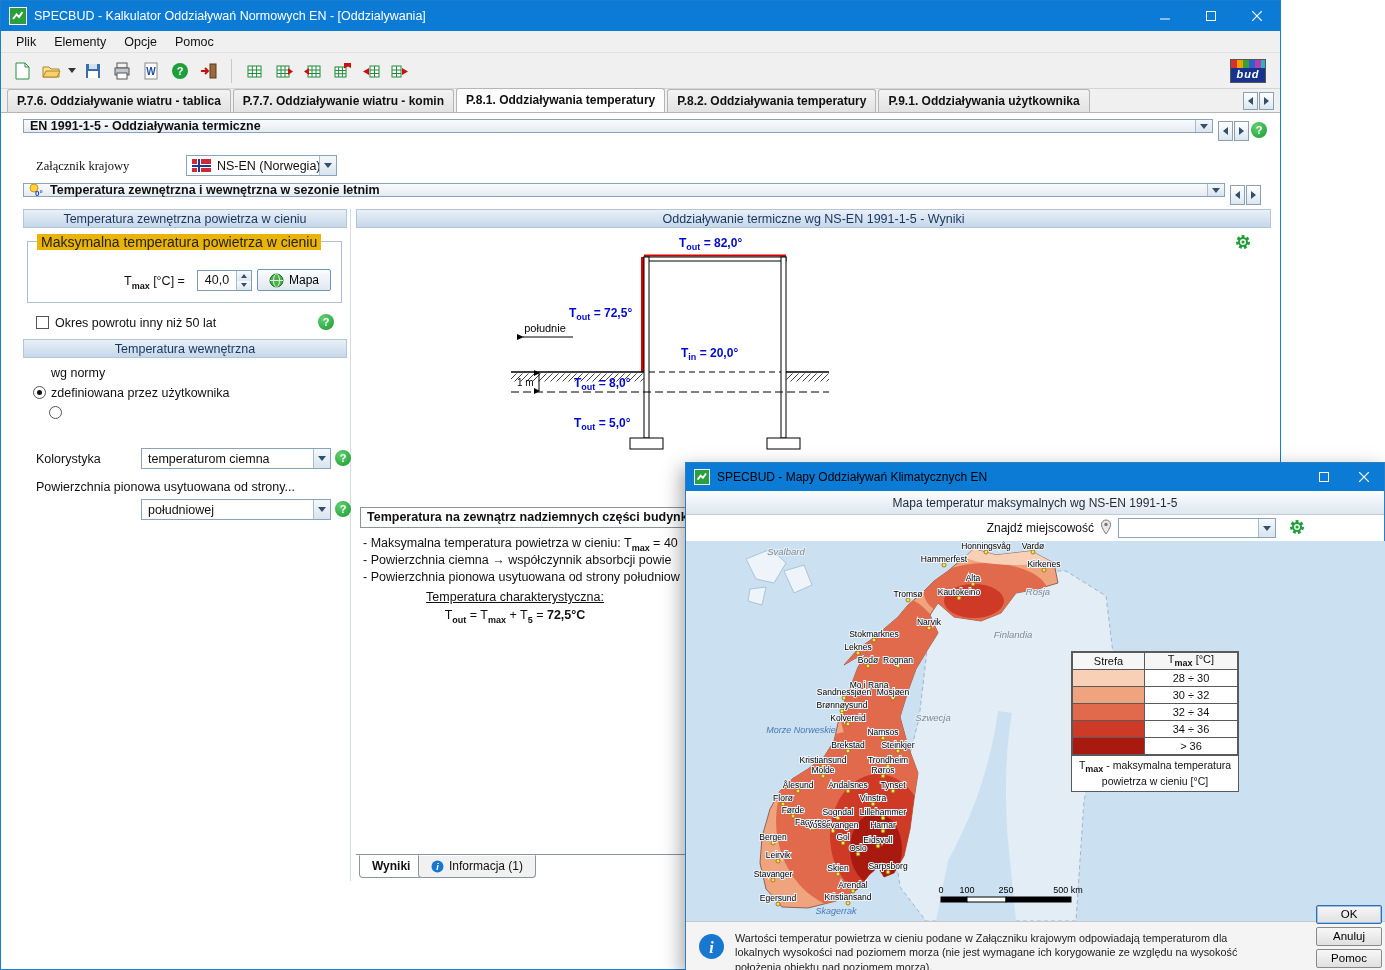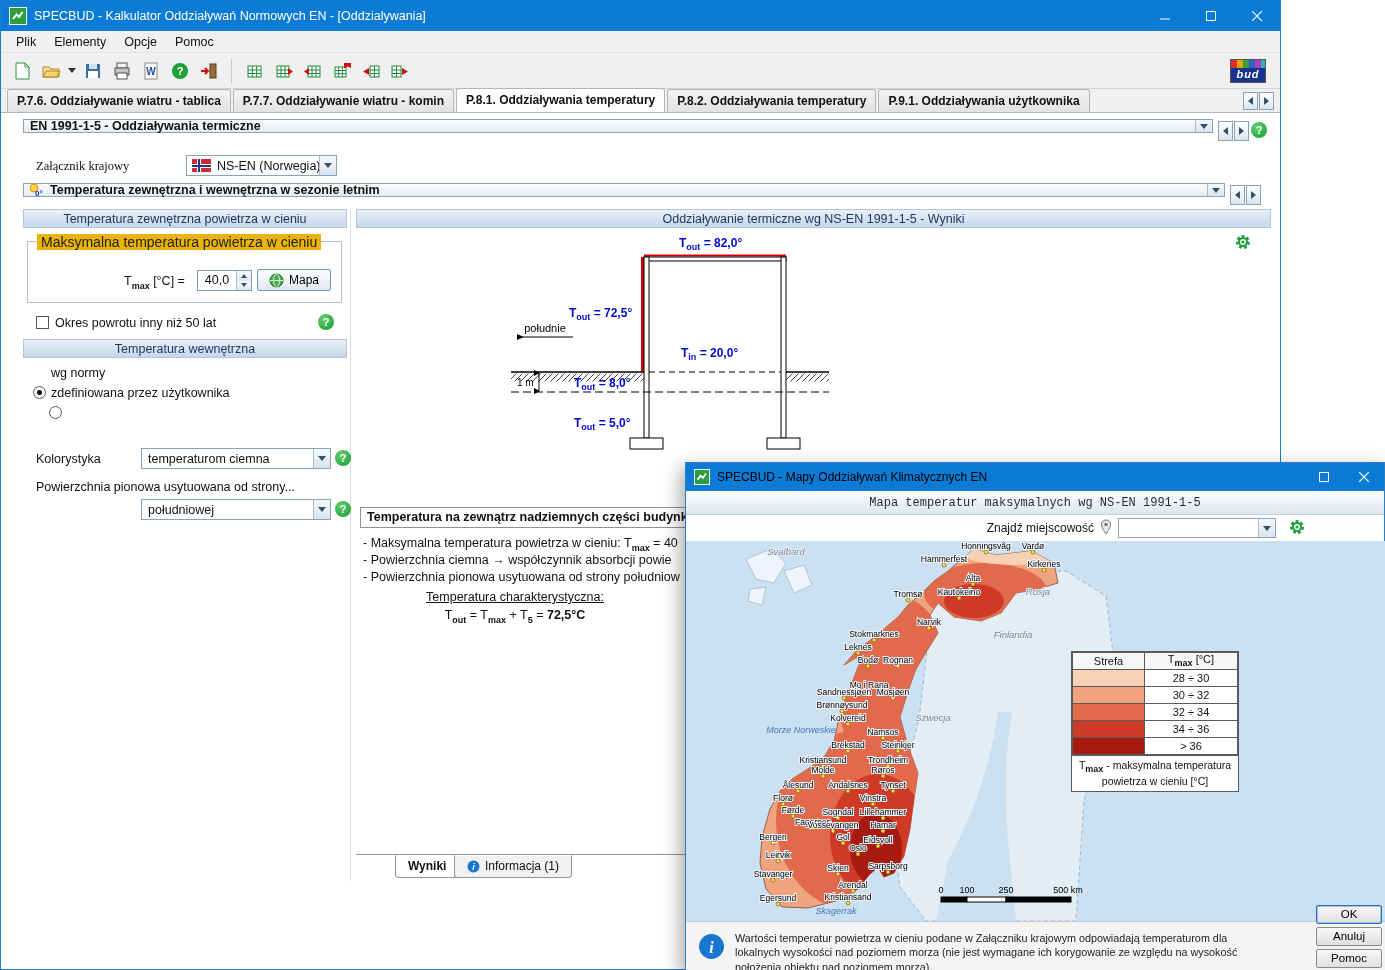--- a/index.html
+++ b/index.html
@@ -59,34 +59,34 @@
 .btn{display:flex;align-items:center;justify-content:center;gap:5px;border:1px solid #6f94b4;background:linear-gradient(#fcfdfe,#dfe8f0);font-size:12px;border-radius:2px;}
 .checkbox{display:inline-block;width:13px;height:13px;border:1px solid #555;background:#fff;vertical-align:-2px;}
 .radio{display:inline-block;width:13px;height:13px;border:1px solid #555;border-radius:50%;background:#fff;vertical-align:-2px;position:relative;}
 .radio.sel::after{content:"";position:absolute;left:3px;top:3px;width:5px;height:5px;border-radius:50%;background:#111;}
 
 .res-hd-box{position:absolute;left:4px;top:298px;width:907px;height:21px;border:1px solid #8a949e;background:#fff;font-weight:bold;font-size:12.5px;line-height:19px;padding:0 6px;white-space:nowrap;overflow:hidden;}
 .res-line{position:absolute;left:7px;font-size:12.5px;white-space:nowrap;}
 .char-label{position:absolute;left:4px;top:381px;width:310px;text-align:center;text-decoration:underline;font-size:12.5px;}
 .formula{position:absolute;left:4px;top:399px;width:310px;text-align:center;font-size:12.5px;}
 .bottom-line{position:absolute;left:0;top:645px;width:915px;border-top:1px solid #8a949e;}
-.btab{position:absolute;top:646px;font-size:12px;padding:3px 12px 4px 12px;border:1px solid #8a949e;border-top:1px solid #fff;background:#f1f1f1;border-radius:0 0 4px 4px;display:flex;align-items:center;gap:5px;margin-left:36px;}
+.btab{position:absolute;top:646px;font-size:12px;padding:3px 12px 4px 12px;border:1px solid #8a949e;border-top:1px solid #fff;background:#f1f1f1;border-radius:0 0 4px 4px;display:flex;align-items:center;gap:5px;}
 .btab.active{background:#fff;font-weight:bold;}
 
 .tl{font-size:12px;font-weight:bold;fill:#0009cc;font-family:"Liberation Sans",sans-serif;}
 .ts{font-size:9px;font-weight:bold;fill:#0009cc;}
 .dlbl{font-size:11px;fill:#000;font-family:"Liberation Sans",sans-serif;}
 .dsm{font-size:10px;fill:#000;}
 
 #dialog{position:absolute;left:685px;top:462px;width:700px;height:508px;background:#fff;border:1px solid #2d7fc4;box-shadow:-4px 6px 18px rgba(0,0,0,.35);z-index:10;}
 .dlg-title{height:28px;background:#0c7bd5;display:flex;align-items:center;color:#000000;font-size:12px;}
 .dlg-title .app-icon{width:16px;height:16px;margin:0 7px 0 8px;}
 .dlg-controls{margin-left:auto;display:flex;}
 .dlg-controls .win-btn{width:40px;height:28px;}
-.dlg-sub{height:24px;line-height:24px;background:linear-gradient(#fdfdfe,#dde6ef);border-bottom:1px solid #c3ccd6;text-align:center;font-size:12px;color:#1c2a3a;font-family:Liberation Mono, monospace;}
+.dlg-sub{height:24px;line-height:24px;background:linear-gradient(#fdfdfe,#dde6ef);border-bottom:1px solid #c3ccd6;text-align:center;font-size:12px;color:#1c2a3a;}
 .search-label{position:absolute;left:250px;top:58px;width:158px;text-align:right;font-size:12px;}
 #map{position:absolute;left:0;top:78px;width:700px;height:380px;background:#cbe0f0;}
 .city-label{font-size:8.5px;fill:#000;paint-order:stroke;stroke:#eef4f9;stroke-width:2px;font-family:"Liberation Sans",sans-serif;}
 .region-label{font-size:9.5px;fill:#7c8b96;font-style:italic;paint-order:stroke;stroke:#e7eff6;stroke-width:2px;}
 .sea-label{font-size:9px;fill:#4878b8;font-style:italic;}
 .scale-label{font-size:9px;fill:#000;}
 .city-dot{fill:#ffe24a;stroke:#8a6a10;stroke-width:0.8;}
 
 #legend{position:absolute;left:385px;top:188px;width:168px;background:#fff;border:1px solid #5a5a5a;z-index:3;font-size:11px;}
 #legend table{border-collapse:collapse;width:100%;}

